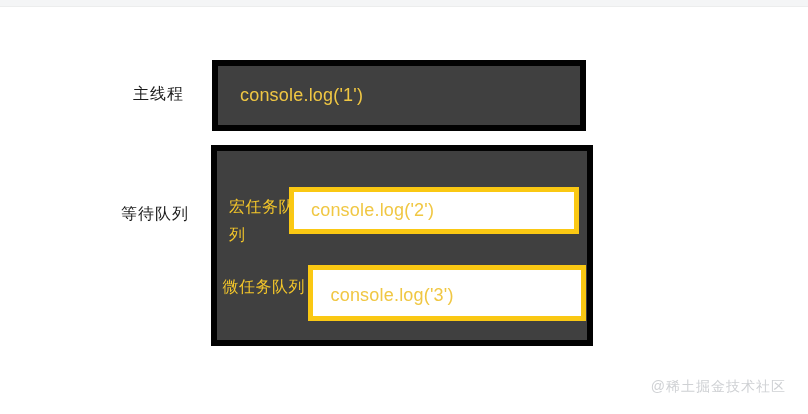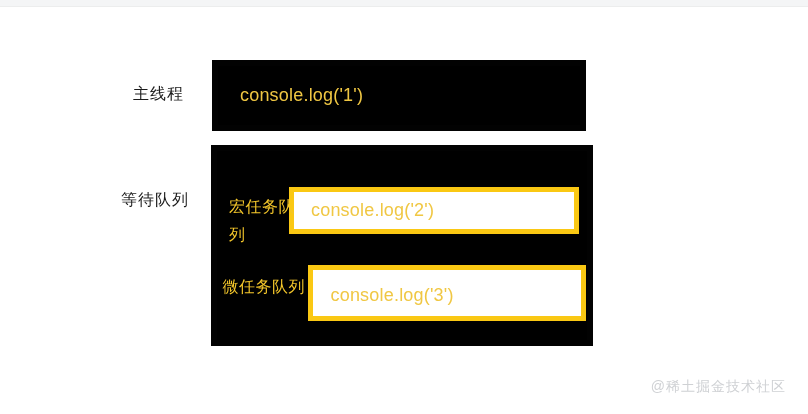--- a/index.html
+++ b/index.html
@@ -48,27 +48,27 @@
     line-height: 1.2;
     letter-spacing: 1px;
     white-space: nowrap;
   }
   .row-label.main-thread {
     left: 133px;
     top: 84px;
   }
   .row-label.waiting-queue {
     left: 121px;
-    top: 190px;
+    top: 204px;
   }
 
   
   .black-box {
     position: absolute;
-    background: #000000;
+    background: #404040;
     border: 6px solid #020202;
     box-sizing: border-box;
   }
   .black-box.main-thread-box {
     left: 212px;
     top: 60px;
     width: 374px;
     height: 71px;
   }
   .black-box.waiting-queue-box {

